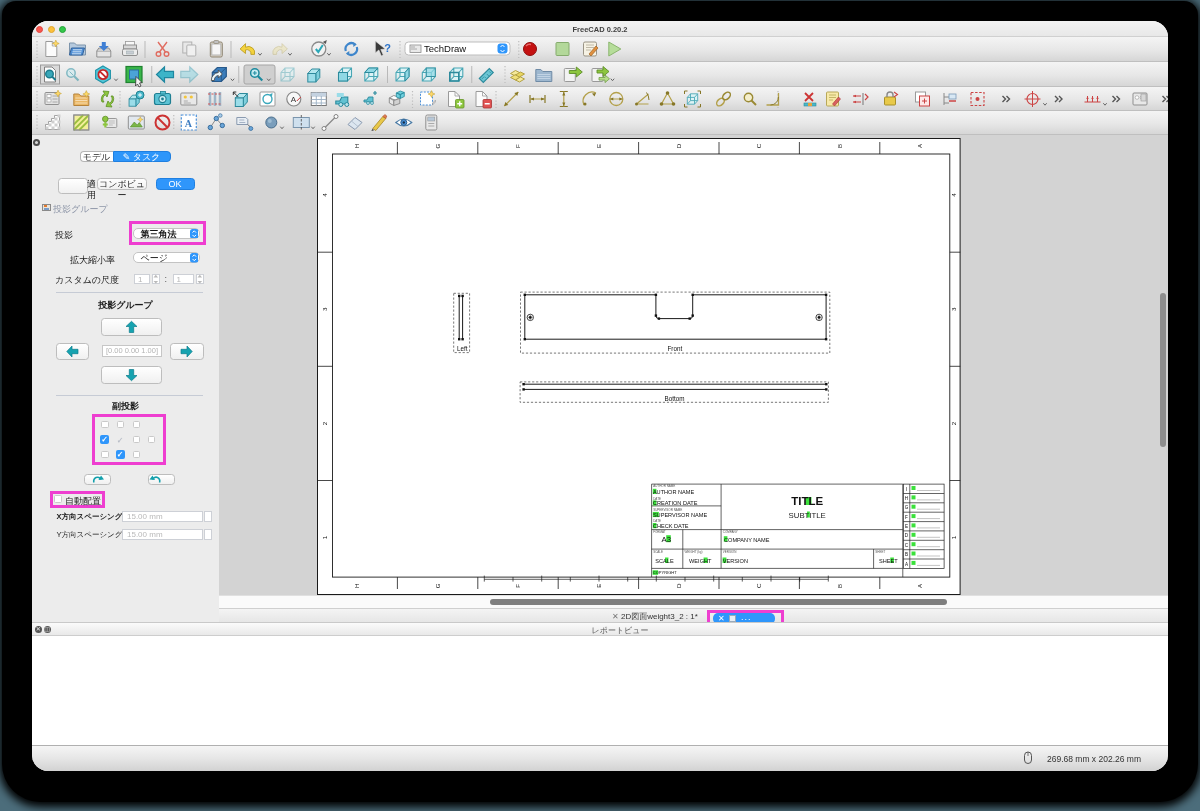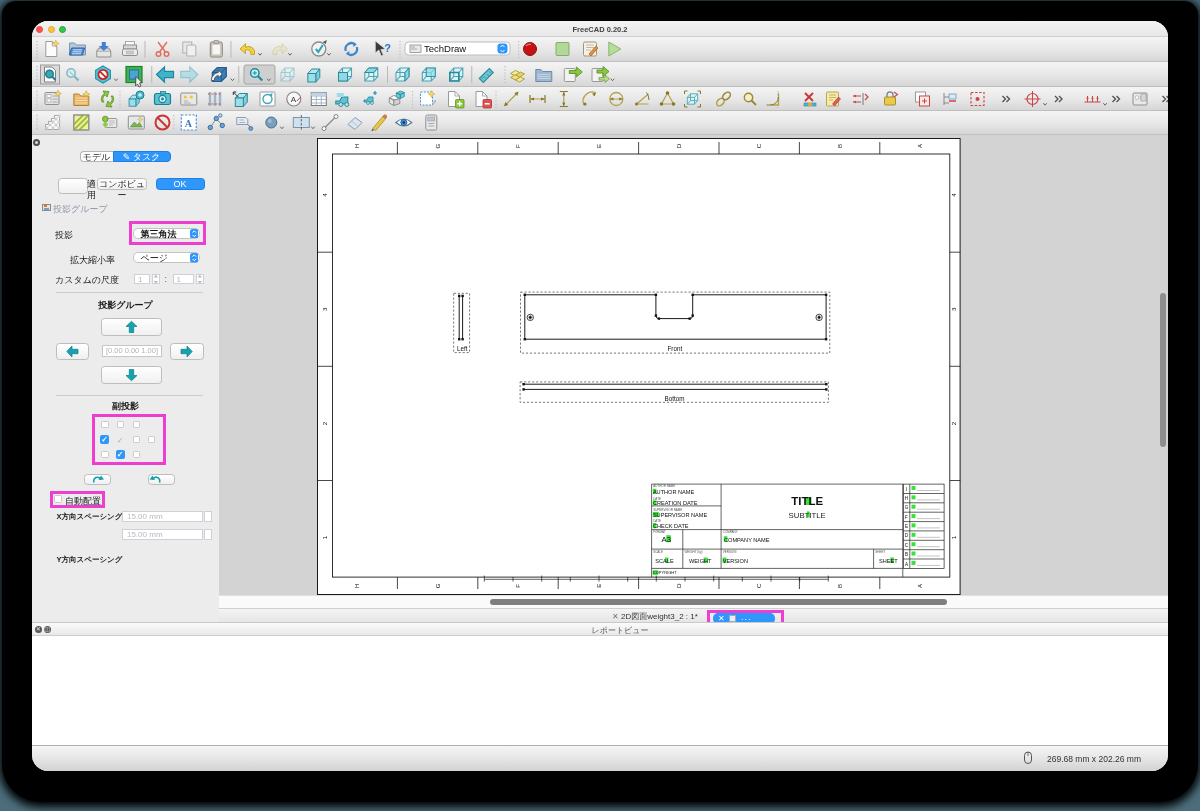--- a/index.html
+++ b/index.html
@@ -581,21 +581,21 @@
   </svg>
 
   <div class="abs" style="left:1.2px;top:118px;width:7px;height:7px;border-radius:50%;background:#4d4d4d;"></div>
   <div class="abs" style="left:3.2px;top:120px;width:3px;height:3px;border-radius:50%;background:#d8d8d8;"></div>
 
   <div class="abs" style="left:47.5px;top:130px;width:33px;height:11px;background:#fff;border:1px solid #b5b5b5;border-right:0;border-radius:4px 0 0 4px;font-size:9px;color:#222;text-align:center;line-height:10px;">モデル</div>
   <div class="abs" style="left:80.5px;top:130px;width:58px;height:11px;background:#2e96fa;border:1px solid #1f7fe0;border-radius:0 4px 4px 0;font-size:9px;color:#fff;text-align:center;line-height:10px;">✎ タスク</div>
 
   <div class="btn" style="left:26px;top:157px;width:30px;height:16px;line-height:11px;padding-left:28px;">適用</div>
   <div class="btn" style="left:65px;top:157px;width:50px;height:12px;line-height:11px;">コンボビュー</div>
-  <div class="btn" style="left:123.5px;top:157px;width:49px;height:12px;line-height:11px;background:#2f96fb;border-color:#1f7fe0;color:#fff;">OK</div>
+  <div class="btn" style="left:123.5px;top:157px;width:39px;height:12px;line-height:11px;background:#2f96fb;border-color:#1f7fe0;color:#fff;">OK</div>
 
   <div class="abs" style="left:10px;top:182.5px;width:8.5px;height:7.5px;background:#e8e4da;border:1px solid #8a8a8a;"></div>
   <div class="abs" style="left:11.5px;top:184px;width:3px;height:2px;background:#e07a30;"></div>
   <div class="abs" style="left:11.5px;top:187px;width:5px;height:1.5px;background:#7a9cc8;"></div>
   <div class="lab" style="left:21px;top:182px;color:#8e96a8;">投影グループ</div>
 
   <div class="lab" style="left:23px;top:207.5px;">投影</div>
   <div class="magenta" style="left:96.8px;top:200px;width:77px;height:24px;"></div>
   <div class="combo" style="left:100.6px;top:206.9px;width:67px;height:11px;line-height:10px;padding-left:7px;font-weight:bold;">第三角法</div>
   <svg class="abs" style="left:157.5px;top:207.9px;" width="8.5" height="9.5" viewBox="0 0 8.5 9.5">
@@ -664,21 +664,21 @@
     </g>
   </svg>
 
   <div class="magenta" style="left:17.6px;top:470px;width:55px;height:17px;"></div>
   <div class="cb" style="left:22px;top:474.3px;"></div>
   <div class="lab" style="left:33px;top:474px;">自動配置</div>
 
   <div class="lab" style="left:24.6px;top:491.4px;font-weight:bold;font-size:7.5px;">X方向スペーシング</div>
   <div class="spin" style="left:90px;top:489.8px;width:81px;height:11px;line-height:10px;padding-left:4px;color:#b9b9b9;">15.00 mm</div>
   <div class="spin" style="left:172px;top:489.8px;width:7.5px;height:11px;"></div>
-  <div class="lab" style="left:24.6px;top:509.2px;font-weight:bold;font-size:7.5px;margin-top:25px;">Y方向スペーシング</div>
+  <div class="lab" style="left:24.6px;top:509.2px;font-weight:normal;font-size:7.5px;">Y方向スペーシング</div>
   <div class="spin" style="left:90px;top:507.6px;width:81px;height:11px;line-height:10px;padding-left:4px;color:#b9b9b9;">15.00 mm</div>
   <div class="spin" style="left:172px;top:507.6px;width:7.5px;height:11px;"></div>
   <div id="canvas"></div>
   <svg class="abs" style="left:284.7px;top:117.4px;" width="644" height="457" viewBox="0 0 644 457">
     <rect x="0.5" y="0.5" width="642.6" height="456" fill="#fff" stroke="#1a1a1a" stroke-width="1"></rect>
     <rect x="15.5" y="16" width="617.3" height="423.1" fill="none" stroke="#1a1a1a" stroke-width="0.9"></rect>
 
     <g stroke="#1a1a1a" stroke-width="0.8">
       <path d="M80.4 4 V16 M160.8 4 V16 M241.2 4 V16 M321.6 4 V16 M402 4 V16 M482.4 4 V16 M562.8 4 V16"></path>
       <path d="M80.4 439.1 V451 M160.8 439.1 V451 M241.2 439.1 V451 M321.6 439.1 V451 M402 439.1 V451 M482.4 439.1 V451 M562.8 439.1 V451"></path>

